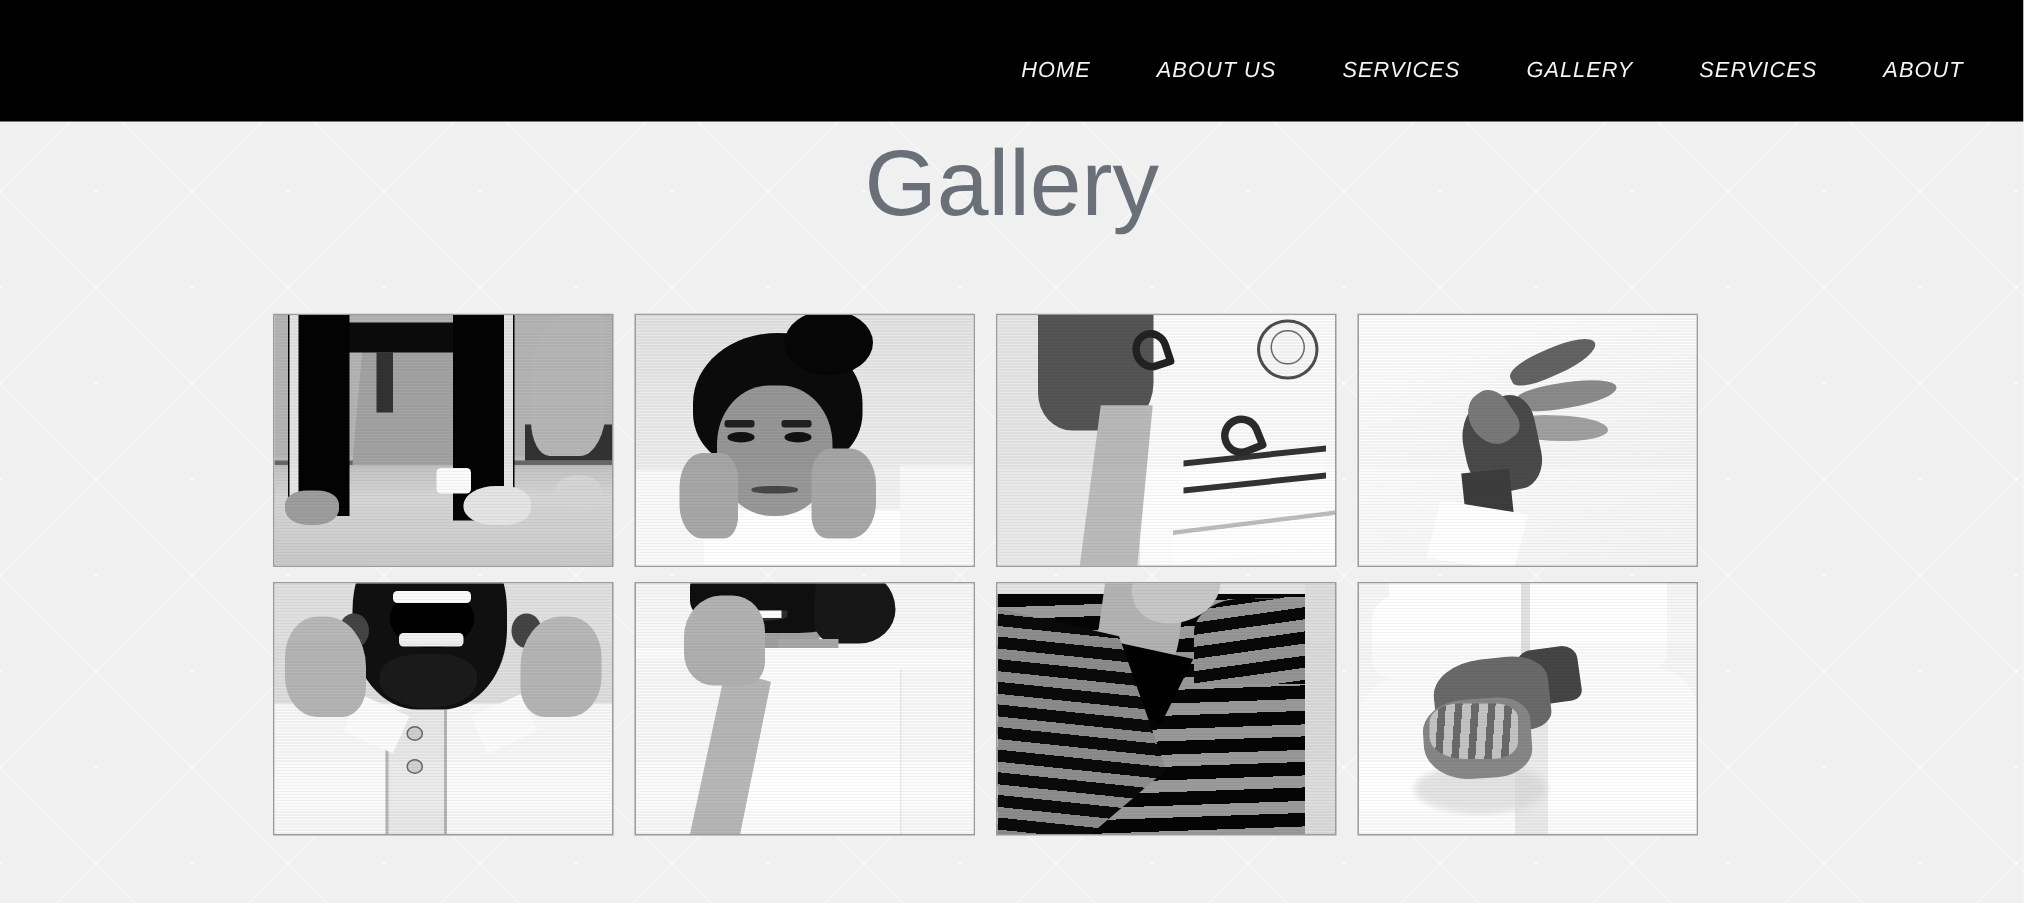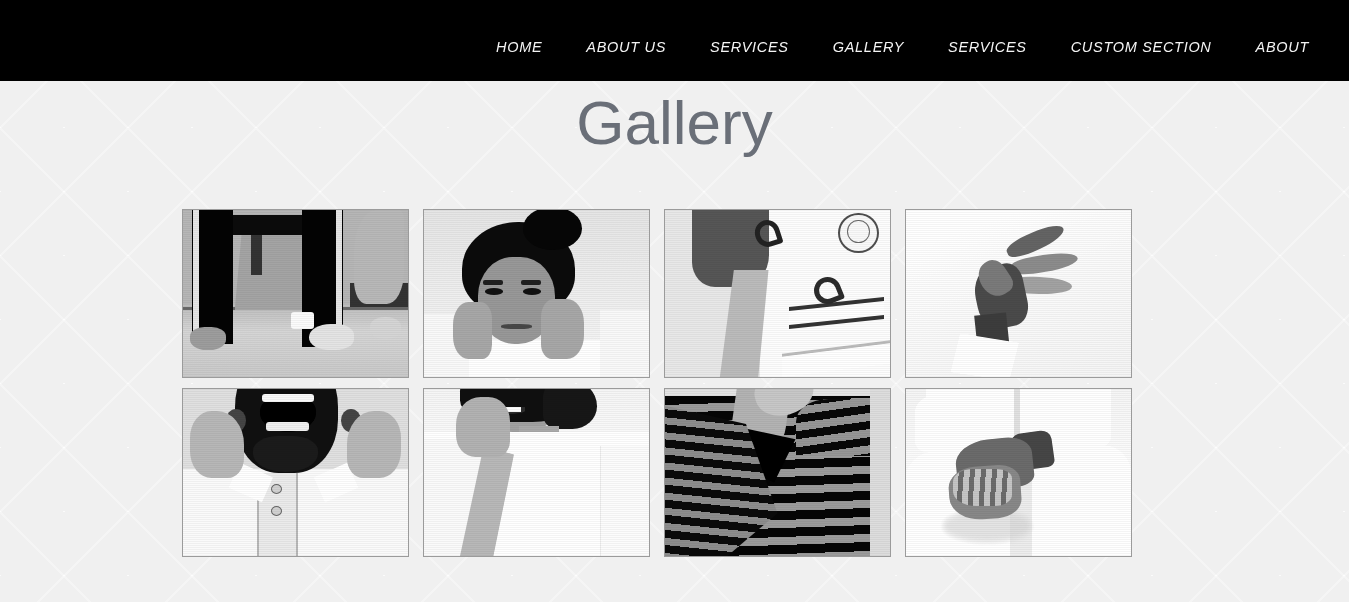--- a/index.html
+++ b/index.html
@@ -564,21 +564,20 @@
 
 <header class="site-header">
 
 
   <nav class="main-nav">
     <a class="nav-item" href="#">HOME</a>
     <a class="nav-item" href="#">ABOUT US</a>
     <a class="nav-item" href="#">SERVICES</a>
     <a class="nav-item" href="#">GALLERY</a>
     <a class="nav-item" href="#">SERVICES</a>
-    <a class="nav-item" href="#">CUSTOM SECTION</a>
     <a class="nav-item" href="#">ABOUT</a>
   </nav>
 
 </header>
 
 <h1 class="page-title">Gallery</h1>
 
 <section class="gallery-wrap">
   <div class="gallery-grid">
 

